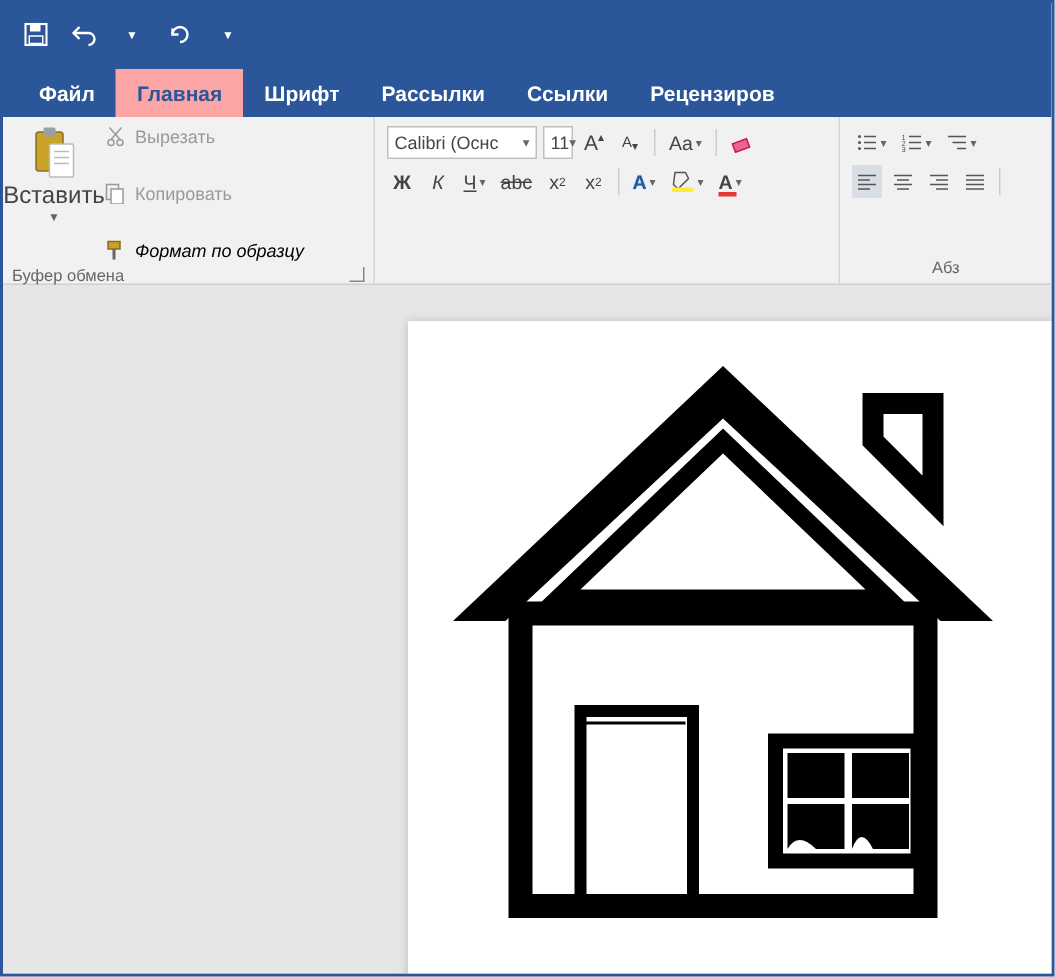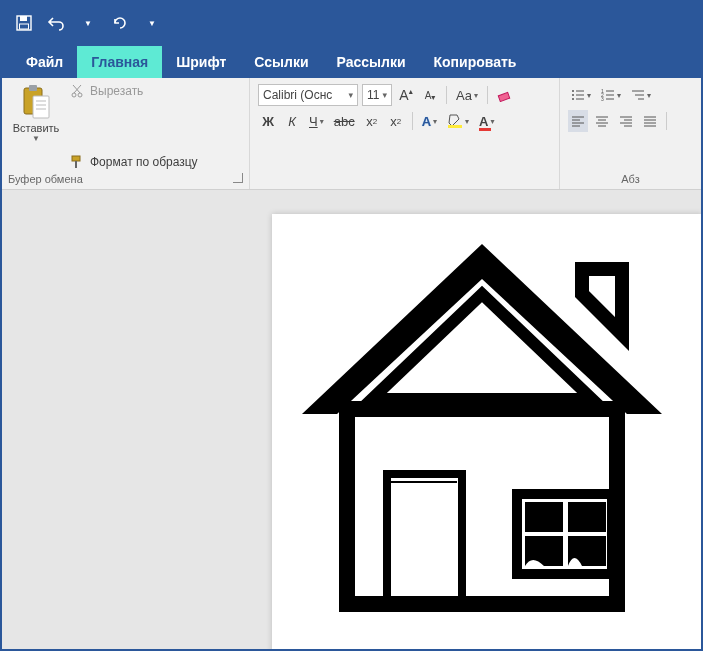--- a/index.html
+++ b/index.html
@@ -1,37 +1,37 @@
 <!DOCTYPE html>
 <html><head>
 <meta charset="utf-8">
 <style>
   * { box-sizing: border-box; margin: 0; padding: 0; font-family: "Segoe UI", Tahoma, sans-serif; }
   body { width: 703px; height: 651px; border: 2px solid #2B579A; background: #fff; overflow: hidden; }
   .titlebar { background: #2B579A; height: 42px; display: flex; align-items: center; padding: 0 8px; gap: 4px; }
   .qat-btn { width: 28px; height: 28px; display: flex; align-items: center; justify-content: center; color: #fff; cursor: pointer; }
   .tabs { background: #2B579A; display: flex; align-items: flex-end; padding-left: 10px; height: 34px; }
   .tab { padding: 8px 14px; color: #fff; font-size: 14px; cursor: pointer; white-space: nowrap; font-weight: bold; }
-  .tab.active { background: #5eead4; color: #2B579A; }
+  .tab.active { background: #fca5a5; color: #2B579A; }
   .ribbon { background: #F1F1F1; border-bottom: 1px solid #d0d0d0; height: 112px; display: flex; }
   .group { border-right: 1px solid #d8d8d8; padding: 4px 6px 2px 6px; display: flex; flex-direction: column; justify-content: space-between; }
   .group-body { flex: 1; display: flex; }
   .group-label { font-size: 11px; color: #666; text-align: center; padding: 2px 0; display: flex; align-items: flex-start; justify-content: center; gap: 6px; }
   .dlaunch { width: 10px; height: 10px; border: 1px solid #888; border-top: none; border-left: none; position: relative; margin-left: auto; cursor: pointer; }
   .paste-big { display: flex; flex-direction: column; align-items: center; justify-content: flex-start; width: 56px; padding-top: 2px; cursor: pointer; }
-  .paste-big .lbl { font-size: 11px; color: #444; margin-top: 2px; }
-  .clip-col { display: flex; flex-direction: column; justify-content: space-between; gap: 1px; padding-left: 2px; }
+  .paste-big .lbl { font-size: 16px; color: #444; margin-top: 2px; }
+  .clip-col { display: flex; flex-direction: column; justify-content: flex-start; gap: 20px; padding-left: 2px; }
   .clip-row { display: flex; align-items: center; gap: 6px; font-size: 12px; color: #999; padding: 2px 4px; cursor: pointer; }
-  .clip-row.enabled { color: #404040; }
+  .clip-row.enabled { color: #000000; font-style: italic; }
   .font-group .group-body { flex-direction: column; gap: 4px; padding: 2px; }
   .font-row { display: flex; align-items: center; gap: 4px; }
   .combo { background: #fff; border: 1px solid #c0c0c0; height: 22px; display: flex; align-items: center; font-size: 12px; padding: 0 4px; color: #444; }
   .combo .arrow { margin-left: auto; font-size: 9px; color: #666; }
   .font-name { width: 100px; }
-  .font-size { width: 30px; justify-content: space-between; }
+  .font-size { width: 20px; justify-content: space-between; }
   .rb-btn { min-width: 20px; height: 22px; display: flex; align-items: center; justify-content: center; font-size: 13px; color: #444; cursor: pointer; padding: 0 3px; position: relative; }
   .rb-sep { width: 1px; height: 18px; background: #ccc; margin: 0 2px; }
   .dd-caret { font-size: 8px; color: #666; margin-left: 2px; }
   .para-group .group-body { flex-direction: column; gap: 4px; padding: 2px; }
   .doc-area { background: #E6E6E6; height: calc(651px - 42px - 34px - 112px - 4px); position: relative; overflow: hidden; }
   .page { position: absolute; left: 270px; top: 24px; width: 430px; height: 520px; background: #fff; box-shadow: 0 0 6px rgba(0,0,0,0.18); display: flex; align-items: flex-start; justify-content: flex-start; padding: 10px; }
   svg { display: block; }
 </style>
 </head>
 <body>
@@ -60,23 +60,23 @@
   </div>
   <div class="qat-btn">
       <span style="color:#fff;font-size:8px;">▼</span>
     </div>
 </div>
 
 <div class="tabs">
   <div class="tab">Файл</div>
   <div class="tab active">Главная</div>
   <div class="tab">Шрифт</div>
+  <div class="tab">Рассылки</div>
   <div class="tab">Ссылки</div>
-  <div class="tab">Рассылки</div>
-  <div class="tab">Копировать</div>
+  <div class="tab">Рецензиров</div>
 </div>
 
 <div class="ribbon">
 
   <div class="group" style="width:248px">
     <div class="group-body">
       <div class="paste-big">
         <svg width="30" height="36" viewBox="0 0 30 36">
           <rect x="3" y="4" width="18" height="26" rx="2" fill="#C9A227" stroke="#8a6d1c"></rect>
           <rect x="8" y="1" width="8" height="6" rx="1" fill="#9aa0a6"></rect>
@@ -91,20 +91,27 @@
       <div class="clip-col">
         <div class="clip-row">
           <svg width="14" height="14" viewBox="0 0 14 14">
               <circle cx="4" cy="11" r="2" fill="none" stroke="#999"></circle>
               <circle cx="10" cy="11" r="2" fill="none" stroke="#999"></circle>
               <line x1="4" y1="9" x2="11" y2="1" stroke="#999"></line>
               <line x1="10" y1="9" x2="3" y2="1" stroke="#999"></line>
             </svg>
           <span>Вырезать</span>
         </div>
+        <div class="clip-row">
+          <svg width="14" height="14" viewBox="0 0 14 14">
+              <rect x="1" y="1" width="8" height="10" fill="none" stroke="#999"></rect>
+              <rect x="4" y="4" width="8" height="10" fill="#fff" stroke="#999"></rect>
+            </svg>
+          <span>Копировать</span>
+        </div>
         <div class="clip-row enabled">
           <svg width="14" height="14" viewBox="0 0 14 14">
               <rect x="2" y="1" width="8" height="5" fill="#C9A227" stroke="#8a6d1c"></rect>
               <rect x="5" y="6" width="2" height="7" fill="#666"></rect>
             </svg>
           <span>Формат по образцу</span>
         </div>
       </div>
     </div>
     <div class="group-label">

